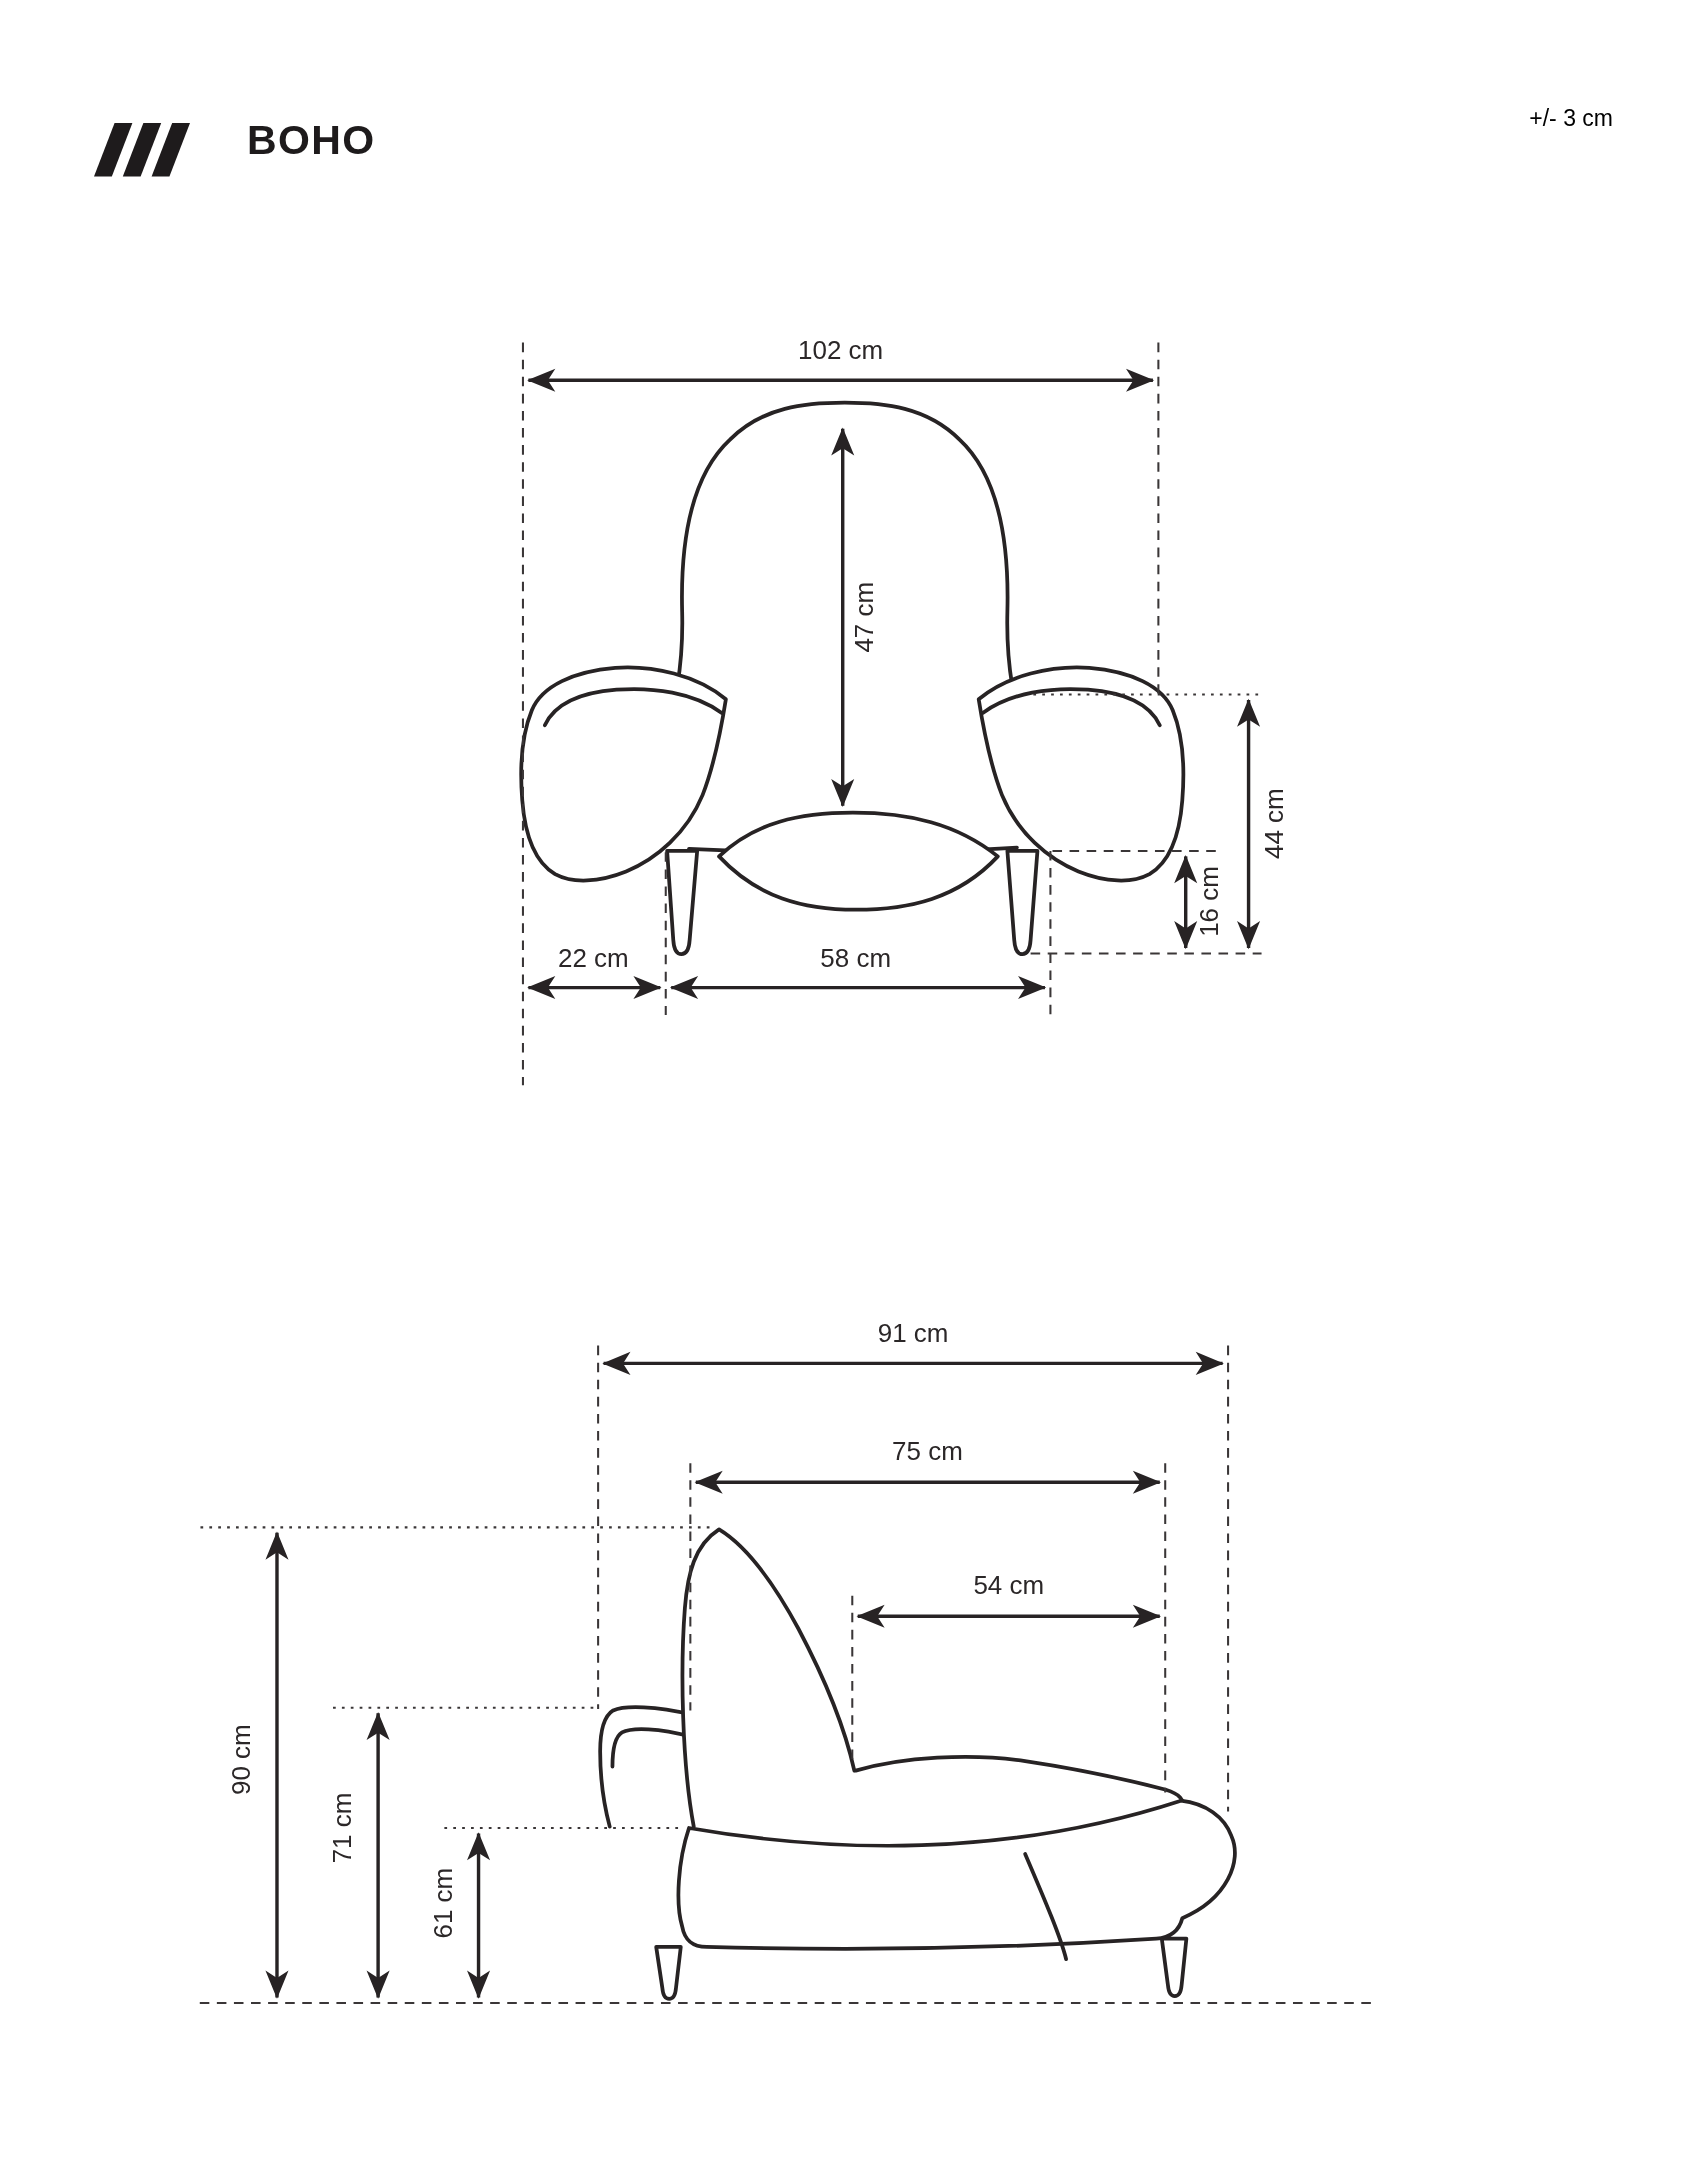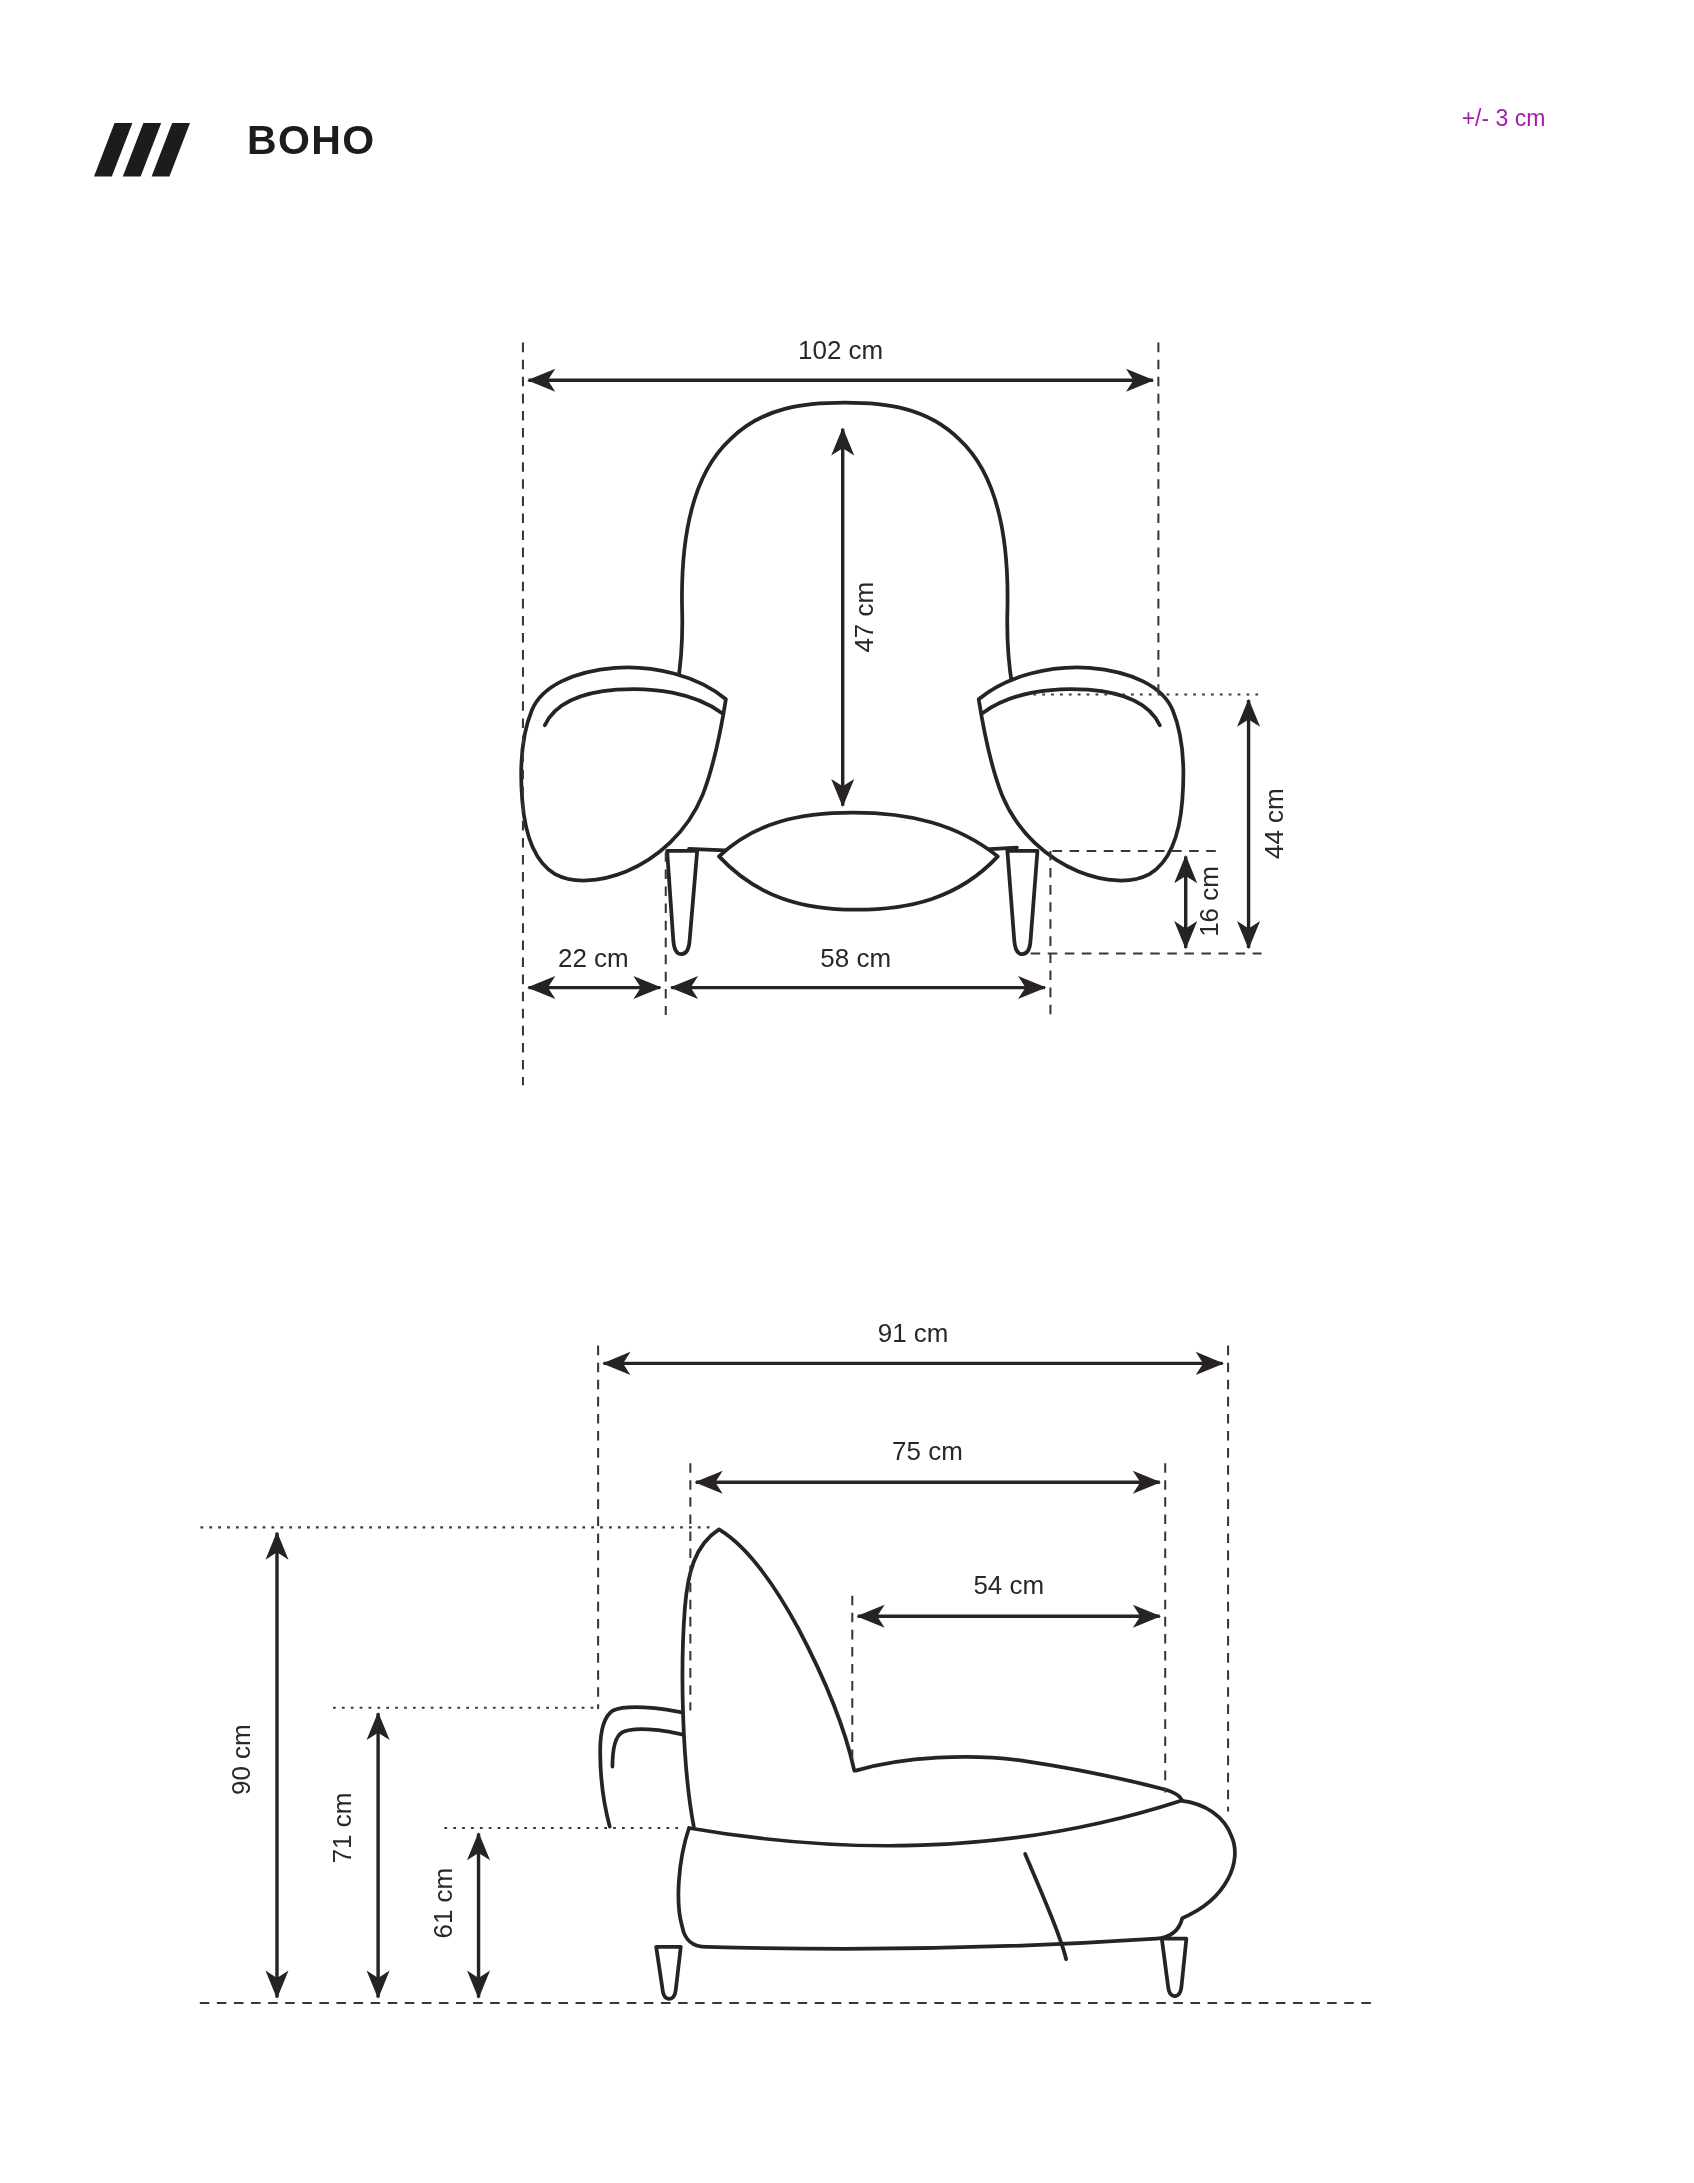--- a/index.html
+++ b/index.html
@@ -1,22 +1,22 @@
 <!DOCTYPE html>
 <html style="font-size:11px"><head>
 <meta charset="utf-8">
 <style>
   html,body{margin:0;padding:0;background:#ffffff;}
   .page{position:relative;width:1695px;height:2183px;background:#ffffff;overflow:hidden;
         font-family:"Liberation Sans",sans-serif;margin-top:16px;}
   .page svg.drawing{position:absolute;left:0;top:0;width:1695px;height:2183px;}
   .hdr-title{position:absolute;left:247px;top:101px;font-size:41px;font-weight:700;
              letter-spacing:1.4px;color:#1e1b1c;}
-  .hdr-tol{position:absolute;left:1394px;top:89px;width:219px;text-align:center;
-           font-size:23px;color:#a21caf;}
+  .hdr-tol{position:absolute;left:1394px;top:89px;width:219px;text-align:right;
+           font-size:23px;color:#000000;}
   .logo{position:absolute;left:94px;top:107px;}
   text{font-family:"Liberation Sans",sans-serif;font-size:38px;fill:#2b2728;}
   .ink{stroke:#272324;stroke-width:5.5;fill:none;stroke-linecap:round;stroke-linejoin:round;}
   .inkfill{fill:#ffffff;stroke:none;}
   .dim{stroke:#272324;stroke-width:5;fill:none;}
   .dash{stroke:#3a3637;stroke-width:3;fill:none;stroke-dasharray:14 11;}
   .dots{stroke:#3a3637;stroke-width:3.2;fill:none;stroke-dasharray:4 9;}
 </style>
 </head>
 <body>

